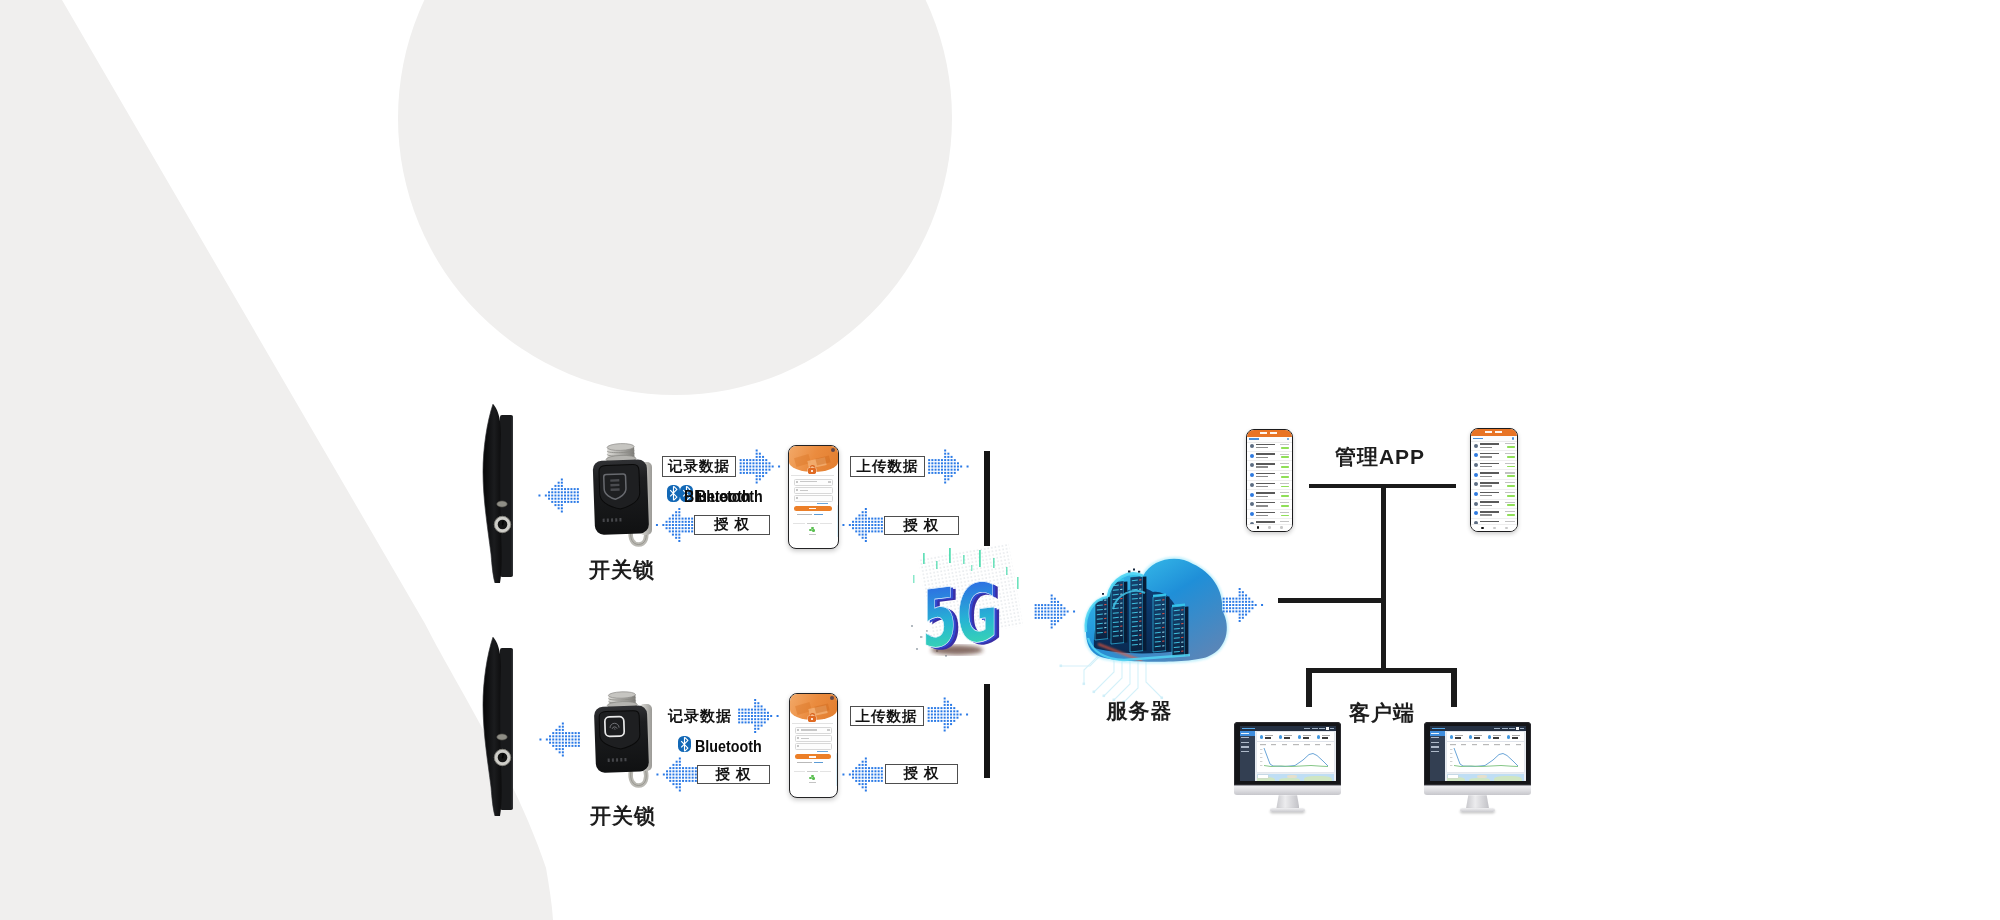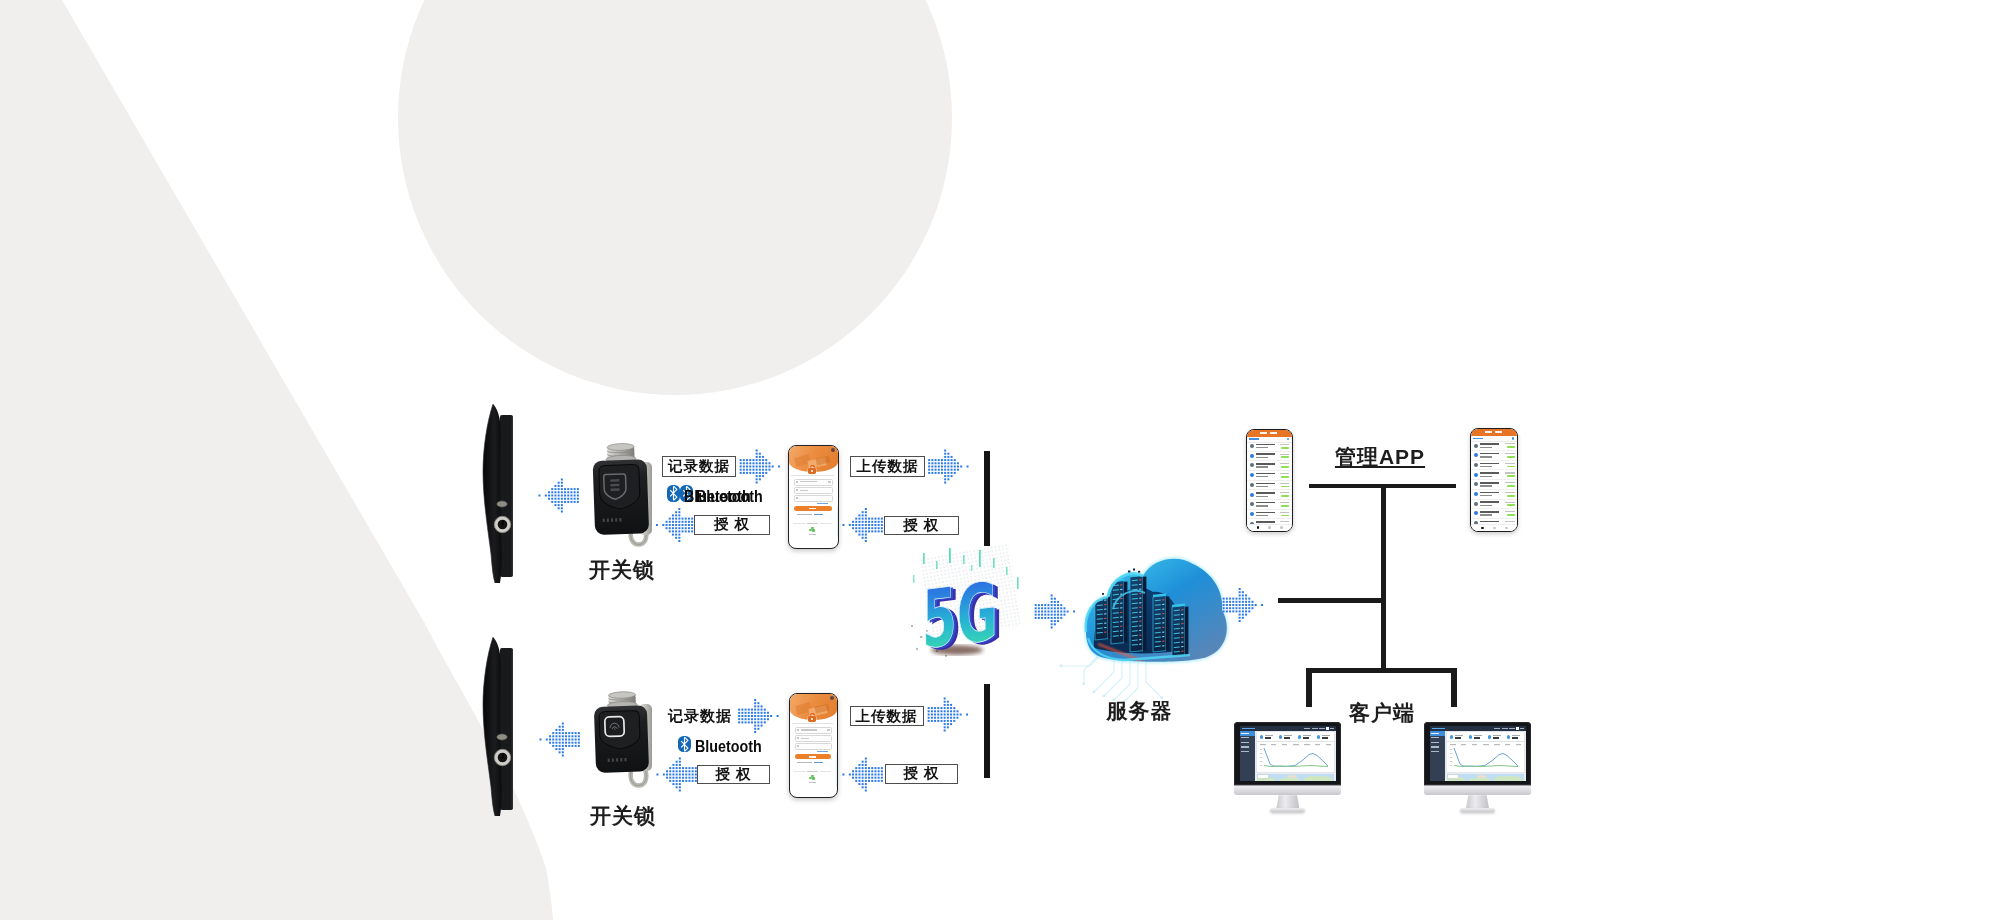--- a/index.html
+++ b/index.html
@@ -1369,21 +1369,21 @@
   </div>
 
   <div class="tagbox" style="left:849.6px;top:706.4px;width:74px;height:20px;">上传数据</div>
 
   <div class="tagbox" style="left:884.8px;top:763.5px;width:73.6px;height:20.5px;">授 权</div>
 
   <div class="vbar" style="left:984.3px;top:684px;height:94px;"></div>
 
   <div class="biglabel" style="left:1097px;top:697px;width:85px;">服务器</div>
 
-  <div class="biglabel" style="left:1330px;top:443px;width:100px;text-decoration:underline;">管理APP</div>
+  <div class="biglabel" style="left:1330px;top:443px;width:100px;">管理APP</div>
   <div class="biglabel" style="left:1332px;top:699px;width:100px;">客户端</div>
 
   <div class="tline" style="left:1309px;top:483.5px;width:147px;height:4.5px;"></div>
   <div class="tline" style="left:1380.5px;top:483.5px;width:5px;height:189px;"></div>
   <div class="tline" style="left:1277.8px;top:598.3px;width:104px;height:5px;"></div>
   <div class="tline" style="left:1305.6px;top:668px;width:151.6px;height:5px;"></div>
   <div class="tline" style="left:1305.6px;top:668px;width:6px;height:39px;"></div>
   <div class="tline" style="left:1451.2px;top:668px;width:6px;height:39px;"></div>
 
   <div class="mphone" style="left:1246px;top:428.5px;width:46.5px;height:103px;">

